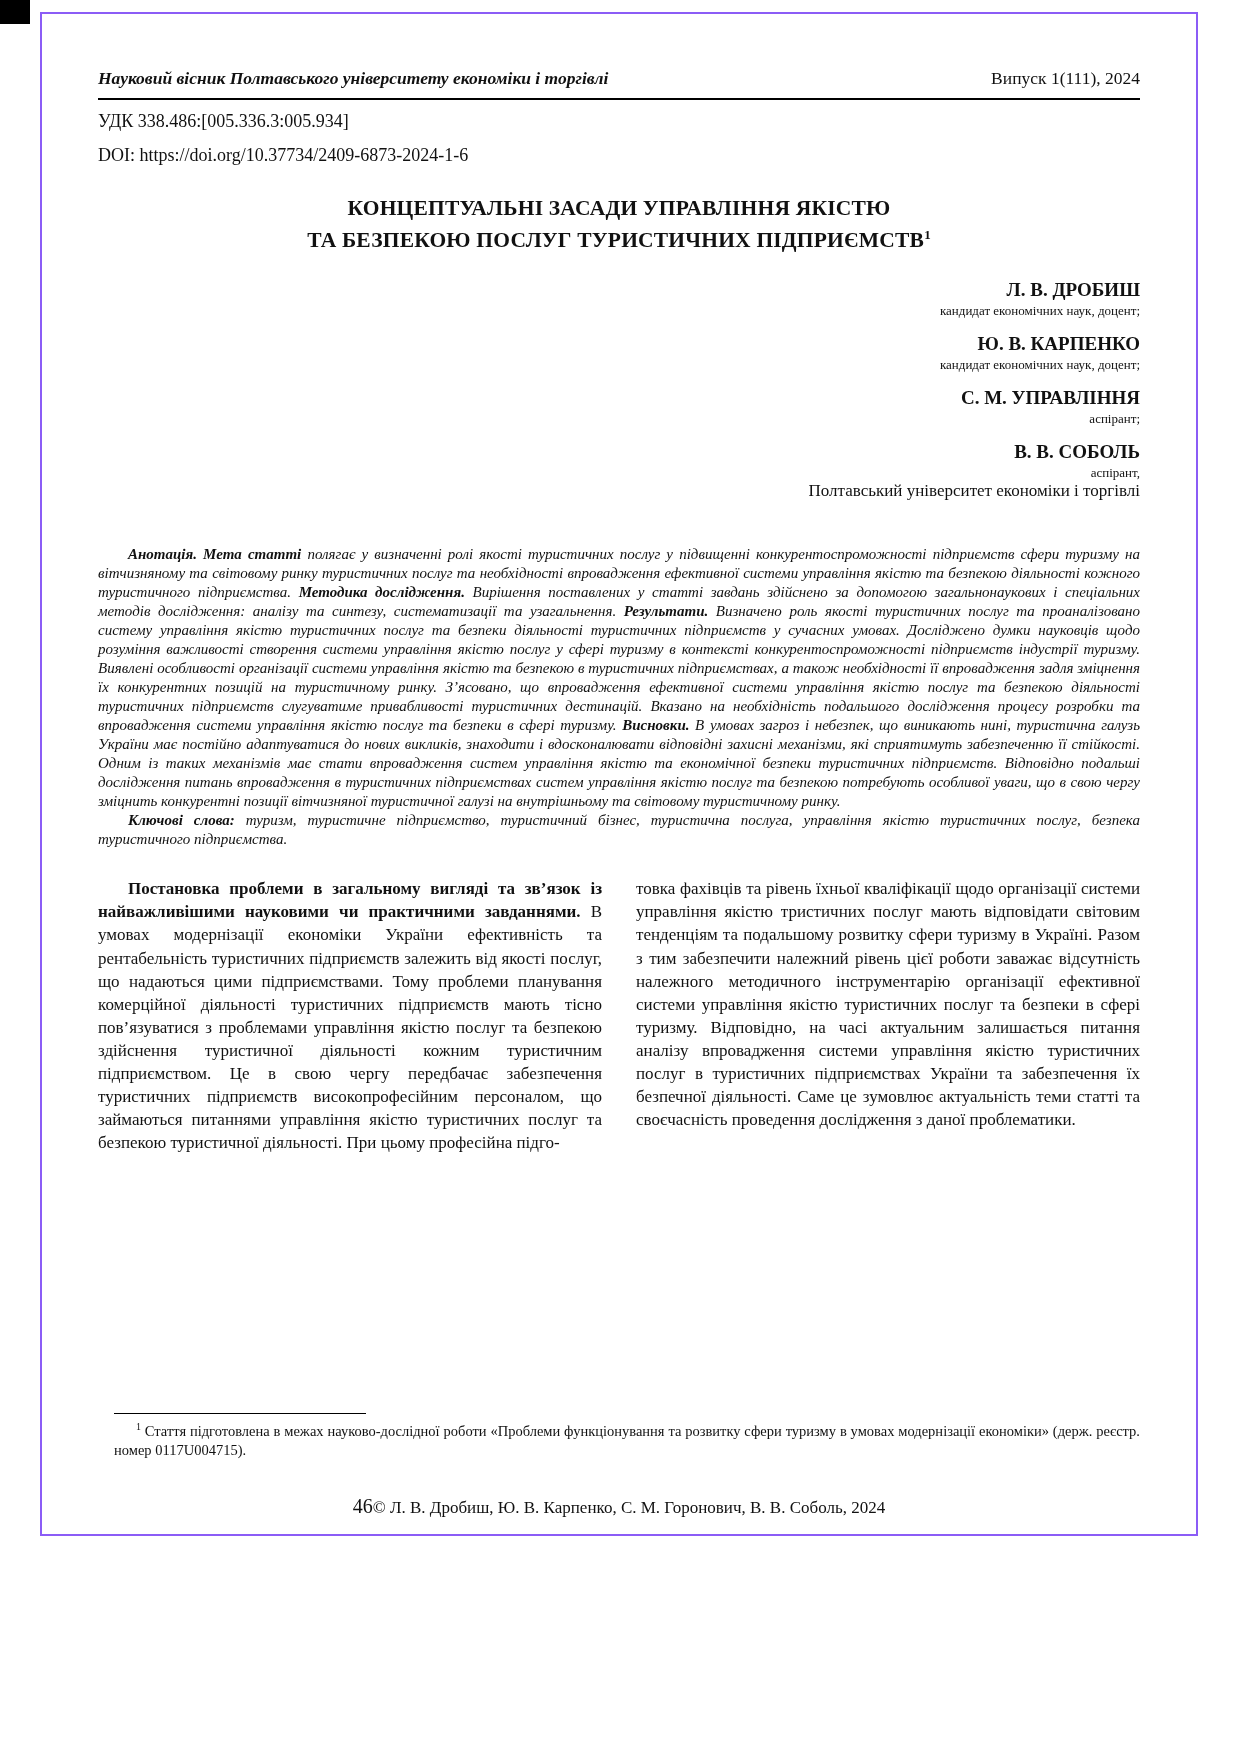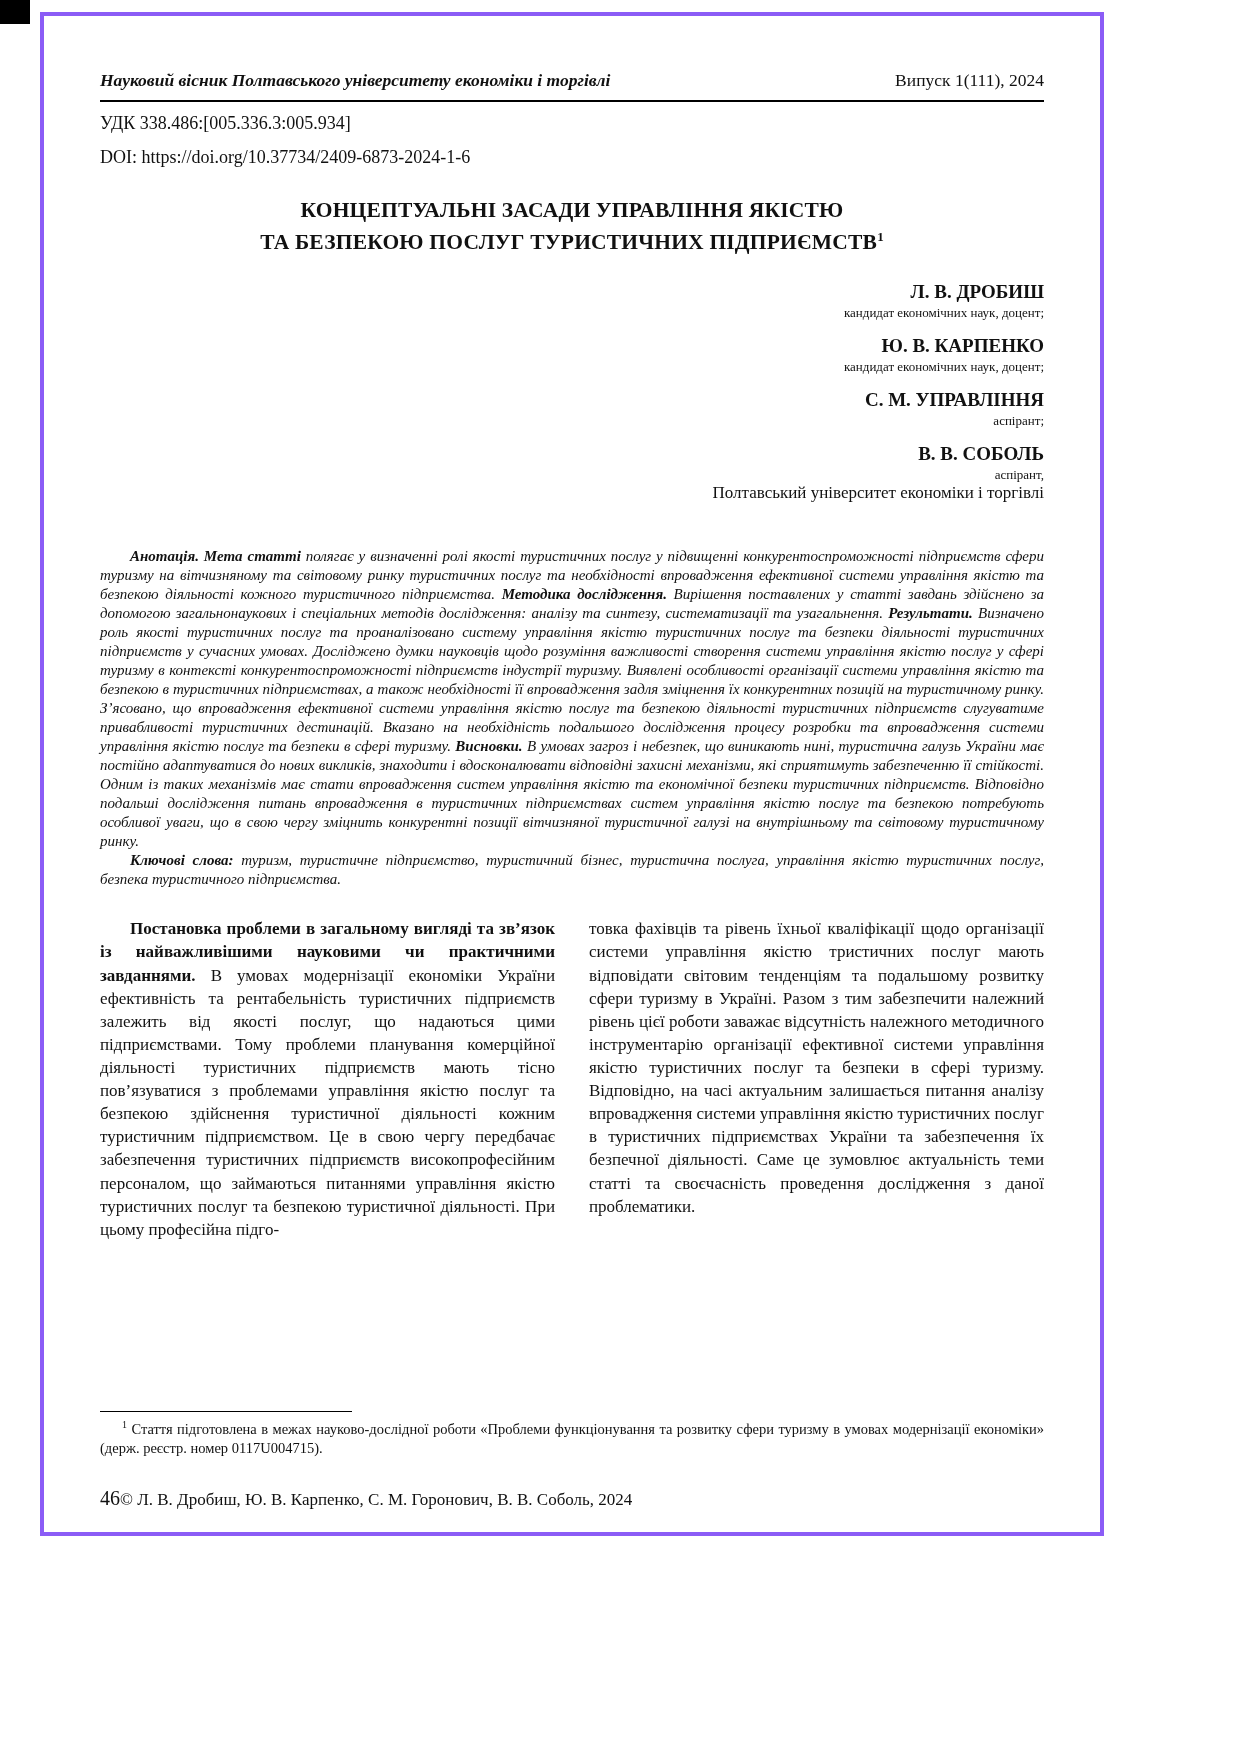--- a/index.html
+++ b/index.html
@@ -20,23 +20,23 @@
     left: 0;
     top: 0;
     width: 30px;
     height: 24px;
     background: #000000;
   }
   .frame {
     position: absolute;
     left: 40px;
     top: 12px;
-    width: 1064px;
+    width: 1158px;
     height: 1524px;
-    border: 4px solid #8b5cf6;
+    border: 2px solid #8b5cf6;
     box-sizing: border-box;
     padding: 54px 56px 0 56px;
   }
   
   .header-row {
     display: flex;
     justify-content: space-between;
     align-items: baseline;
     font-size: 17.5px;
   }
@@ -121,21 +121,21 @@
   }
   .col .lead-indent {
     text-indent: 30px;
   }
   .body-bold {
     font-weight: 700;
   }
   
   .footnote {
     position: absolute;
-    left: 56px;
+    left: 72px;
     right: 56px;
     bottom: 74px;
     font-size: 14.5px;
     line-height: 1.32;
   }
   .footnote-rule {
     width: 252px;
     border-top: 1px solid #000000;
     margin-bottom: 6px;
   }
@@ -145,23 +145,23 @@
     text-align: justify;
   }
   .footnote sup {
     font-size: 10px;
   }
   
   .page-footer {
     position: absolute;
     left: 56px;
     right: 56px;
-    bottom: 22px;
+    bottom: 16px;
     display: flex;
-    justify-content: flex-start;
+    justify-content: center;
     align-items: baseline;
   }
   .page-number {
     font-size: 20px;
   }
   .copyright {
     font-size: 17px;
     margin-top: 24px;
   }
 </style>

